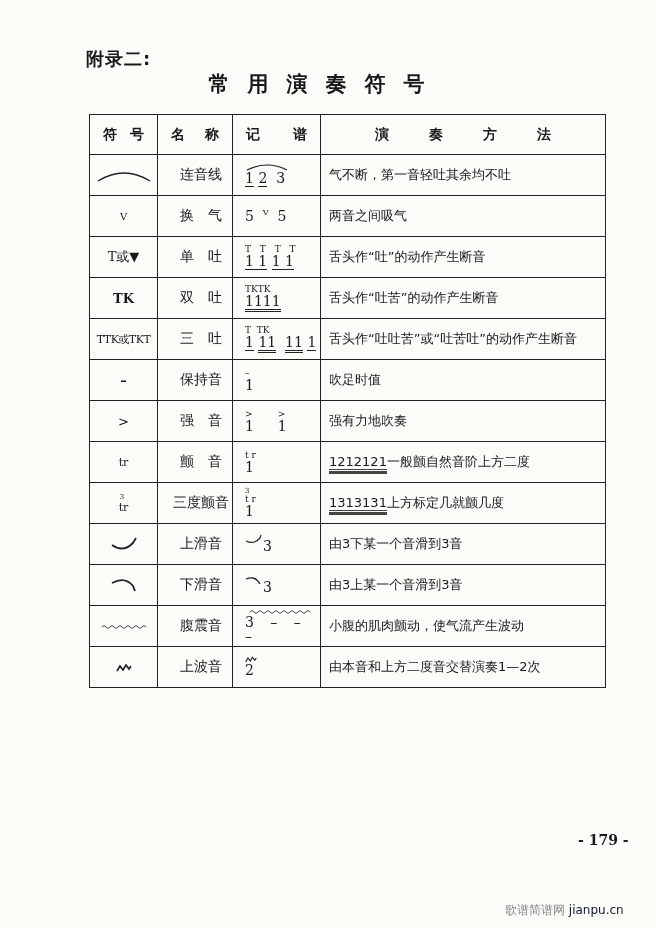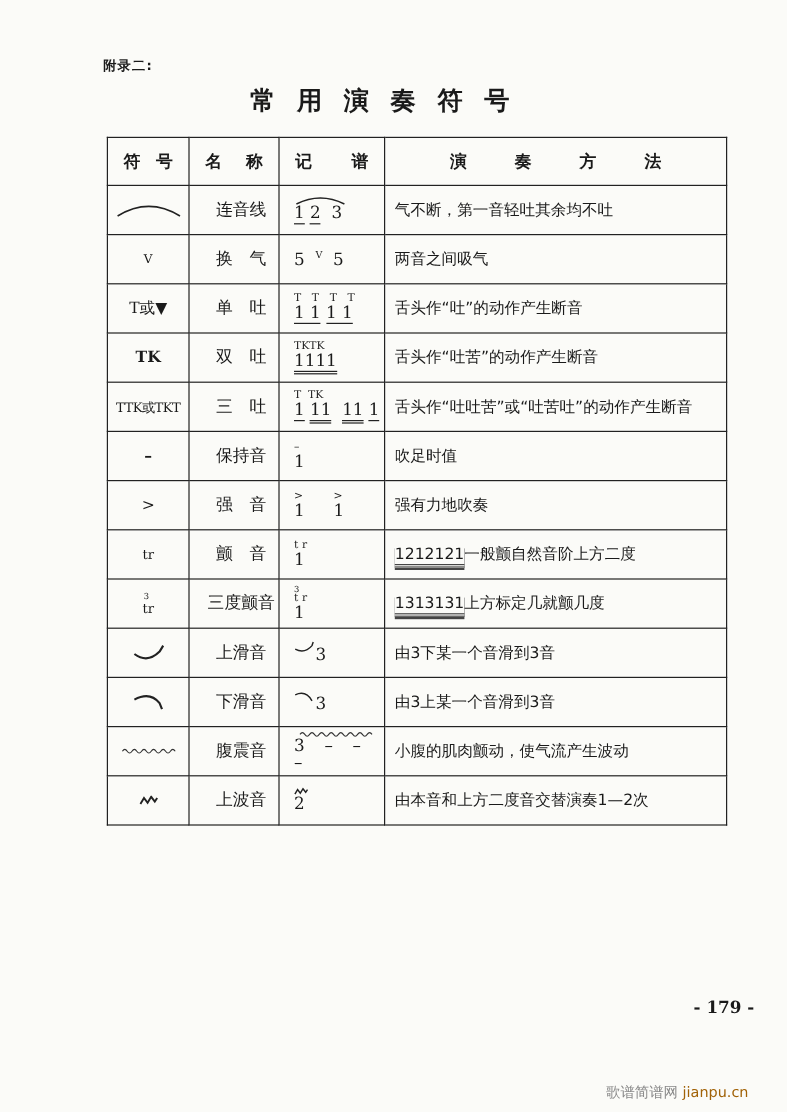--- a/index.html
+++ b/index.html
@@ -4,21 +4,21 @@
 <style>
   html, body { margin: 0; padding: 0; }
   body {
     width: 656px; height: 927px; position: relative; overflow: hidden;
     background: #fbfbf8;
     font-family: "DejaVu Serif", "Liberation Serif", serif;
     color: #1a1a1a;
   }
   .appendix-label {
     position: absolute; left: 86px; top: 47px;
-    font-size: 11px; font-weight: bold; letter-spacing: 1px;
+    font-size: 18px; font-weight: bold; letter-spacing: 1px;
     font-family: "DejaVu Sans", sans-serif;
   }
   .page-title {
     position: absolute; left: 0; width: 633px; top: 70px; text-align: center;
     font-size: 21px; font-weight: bold;
     font-family: "DejaVu Sans", sans-serif;
   }
   .page-title span { display: inline-block; margin: 0 9px; }
   table.symbols {
     position: absolute; left: 89px; top: 114px;
@@ -45,21 +45,21 @@
   .ul2 { border-bottom: 3px double #222; display: inline-block; padding-bottom: 1px; }
   .trill-digits { border-bottom: 3px double #444; box-shadow: 0 2px 0 #444; padding-bottom: 0; margin-top: 20px; }
   .dash-seq { letter-spacing: 6px; }
   .page-number {
     position: absolute; left: 578px; top: 832px; font-size: 14px; font-weight: bold;
   }
   .watermark {
     position: absolute; left: 505px; top: 902px; font-size: 12px; color: #888;
     font-family: "DejaVu Sans", sans-serif;
   }
-  .watermark .brand { color: #a16207; }
+  .watermark .brand { color: #0f172a; }
   svg { display: inline-block; vertical-align: middle; }
 </style>
 </head>
 <body>
 
 <div class="appendix-label">附录二:</div>
 
 <div class="page-title">
   <span>常</span><span>用</span><span>演</span><span>奏</span><span>符</span><span>号</span>
 </div>

